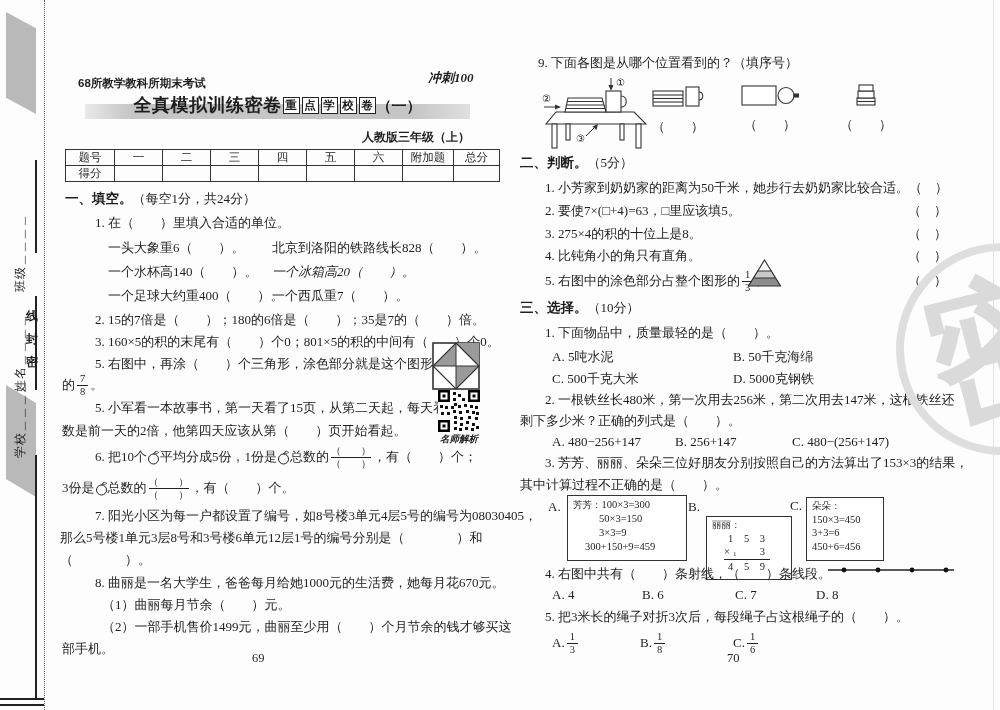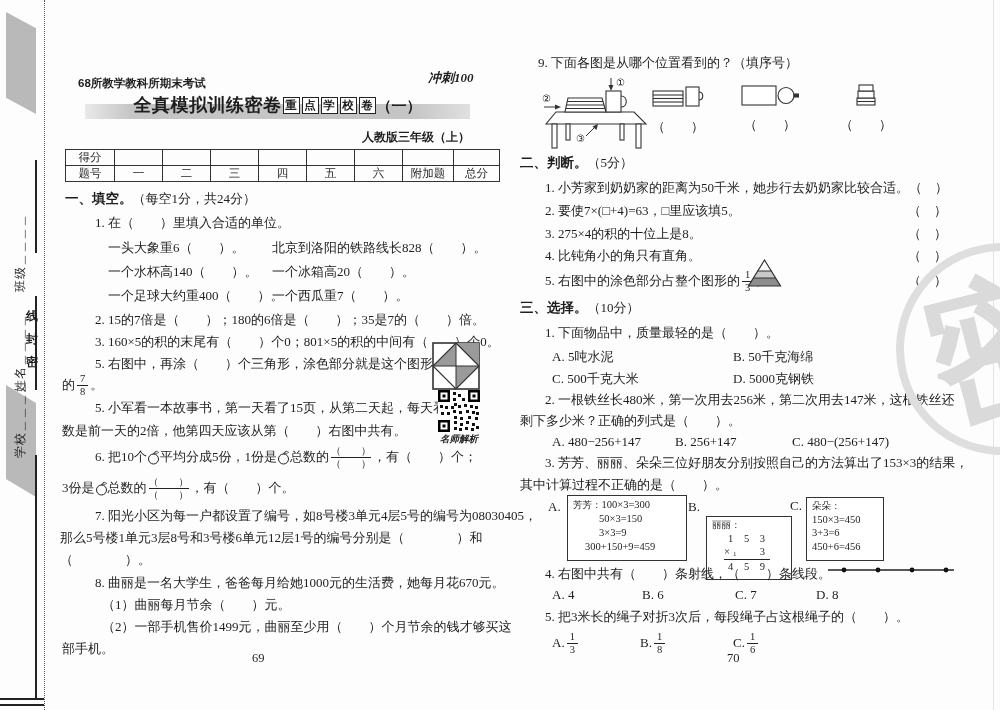--- a/index.html
+++ b/index.html
@@ -77,50 +77,50 @@
 <div class="ln it" style="left:428px;top:70px;font-size:13px;">冲刺100</div>
 <div class="band"></div>
 <div class="titlerow">
   <span class="title-main">全真模拟训练密卷</span><span class="boxch">重</span><span class="boxch">点</span><span class="boxch">学</span><span class="boxch">校</span><span class="boxch">卷</span><span class="title-suf">（一）</span>
 </div>
 <div class="ln b" style="left:260px;top:130px;width:210px;text-align:right;font-size:12px;">人教版三年级（上）</div>
 
 <table class="score">
   <tbody>
       <tr>
-    <td>得分</td>
-    <td></td>
-        <td></td>
-        <td></td>
-        <td></td>
-        <td></td>
-        <td></td>
-        <td></td>
-        <td></td>
-  </tr>
-  <tr>
     <td style="width:48px;">题号</td>
     <td style="width:47px;">一</td>
     <td style="width:47px;">二</td>
     <td style="width:47px;">三</td>
     <td style="width:47px;">四</td>
     <td style="width:47px;">五</td>
     <td style="width:47px;">六</td>
     <td style="width:50px;">附加题</td>
     <td style="width:45px;">总分</td>
   </tr>
+  <tr>
+    <td>得分</td>
+    <td></td>
+        <td></td>
+        <td></td>
+        <td></td>
+        <td></td>
+        <td></td>
+        <td></td>
+        <td></td>
+  </tr>
 </tbody>
   </table>
 
 <div class="ln" style="left:65px;top:191px;"><span class="b" style="font-size:13.5px;">一、填空。</span><span>（每空1分，共24分）</span></div>
 <div class="ln" style="left:95px;top:215px;">1. 在（　　）里填入合适的单位。</div>
 <div class="ln" style="left:108px;top:240px;">一头大象重6（　　）。</div>
 <div class="ln" style="left:272px;top:240px;">北京到洛阳的铁路线长828（　　）。</div>
 <div class="ln" style="left:108px;top:264px;">一个水杯高140（　　）。</div>
-<div class="ln" style="left:272px;top:264px;">一个冰箱高20（　　）。</div>
+<div class="ln" style="left:272px;top:264px;font-style:italic;">一个冰箱高20（　　）。</div>
 <div class="ln" style="left:108px;top:288px;">一个足球大约重400（　　）。</div>
 <div class="ln" style="left:272px;top:288px;">一个西瓜重7（　　）。</div>
 <div class="ln" style="left:95px;top:312px;">2. 15的7倍是（　　）；180的6倍是（　　）；35是7的（　　）倍。</div>
 <div class="ln" style="left:95px;top:334px;">3. 160×5的积的末尾有（　　）个0；801×5的积的中间有（　　）个0。</div>
 <div class="ln" style="left:95px;top:356px;">5. 右图中，再涂（　　）个三角形，涂色部分就是这个图形</div>
 <div class="ln" style="left:62px;top:370px;display:flex;align-items:center;height:30px;">
   <span>的</span>
   <span class="frac">
       <span class="n">7</span>
       <span>8</span>
@@ -130,21 +130,21 @@
 
 <svg style="position:absolute;left:432px;top:342px;" width="48" height="48" viewBox="0 0 48 48">
   <rect x="1" y="1" width="46" height="46" fill="#fff" stroke="#333" stroke-width="1.6"></rect>
   <path d="M24 1 L1 24 L24 24 Z" fill="#9a9a9a"></path>
   <path d="M24 1 L47 1 L47 24 Z" fill="#9a9a9a"></path>
   <path d="M24 24 L47 24 L24 47 Z" fill="#9a9a9a"></path>
   <path d="M24 1 L47 24 L24 47 L1 24 Z" fill="none" stroke="#333" stroke-width="1.2"></path>
   <path d="M24 1 L24 47 M1 24 L47 24" stroke="#333" stroke-width="1" fill="none"></path>
 </svg>
 <div class="ln" style="left:95px;top:400px;">5. 小军看一本故事书，第一天看了15页，从第二天起，每天看的页</div>
-<div class="ln" style="left:62px;top:423px;">数是前一天的2倍，他第四天应该从第（　　）右图中共有。</div>
+<div class="ln" style="left:62px;top:423px;">数是前一天的2倍，他第四天应该从第（　　）页开始看起。</div>
 
 <svg style="position:absolute;left:438px;top:390px;" width="42" height="42" viewBox="0 0 42 42">
   <rect x="0" y="0" width="42" height="42" fill="#fff"></rect>
   <rect x="0" y="0" width="12" height="12"></rect>
     <rect x="2.5" y="2.5" width="7" height="7" fill="#fff"></rect>
     <rect x="4.5" y="4.5" width="3" height="3"></rect>
   <rect x="30" y="0" width="12" height="12"></rect>
     <rect x="32.5" y="2.5" width="7" height="7" fill="#fff"></rect>
     <rect x="34.5" y="4.5" width="3" height="3"></rect>
   <rect x="0" y="30" width="12" height="12"></rect>

